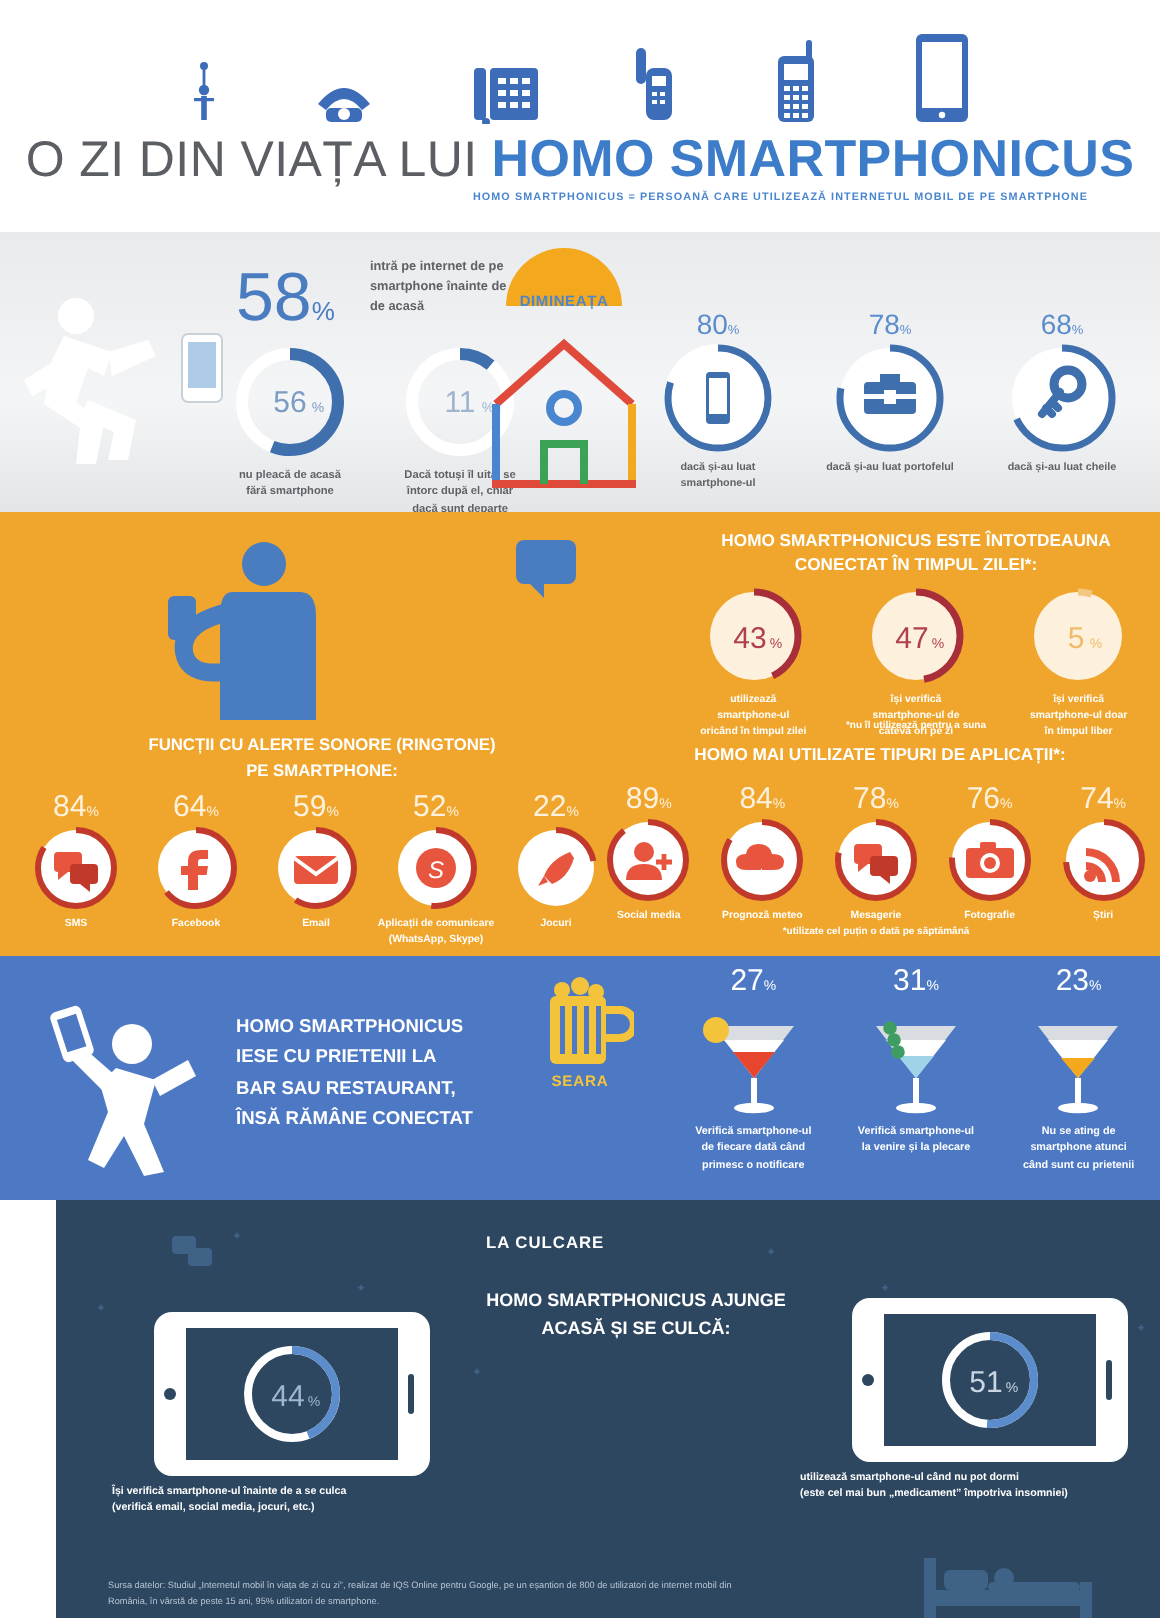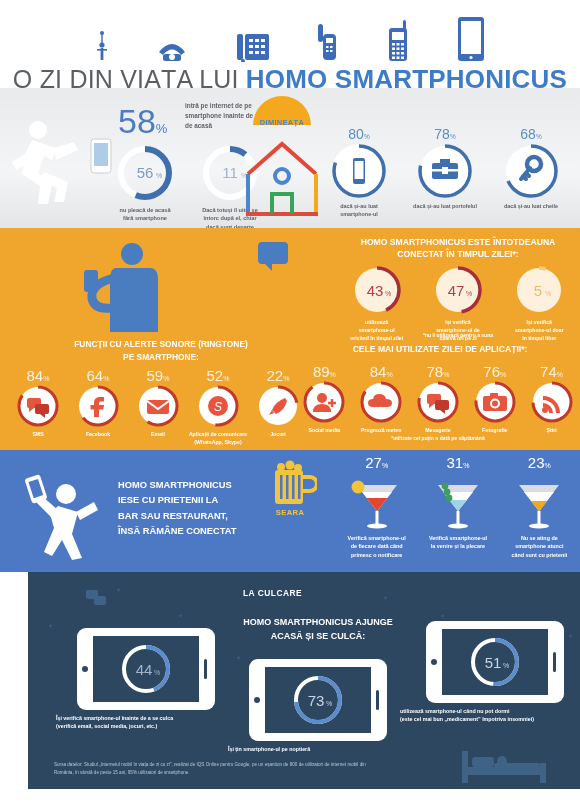--- a/index.html
+++ b/index.html
@@ -6,21 +6,21 @@
   body {
     width: 580px; height: 809px;
     font-family: "Liberation Sans", sans-serif;
     background: #ffffff;
     overflow: hidden;
     position: relative;
   }
   .page { width: 580px; height: 809px; position: relative; }
 
   
-  .header { height: 88px; background: #ffffff; position: relative; }
+  .header { height: 116px; background: #ffffff; position: relative; }
   .evo-icons {
     display: flex; justify-content: space-between; align-items: flex-end;
     padding: 26px 95px 0 95px; height: 62px;
   }
   .evo-icons .ei { fill: #3d6cb9; }
   .title-row {
     display: flex; align-items: baseline; justify-content: center;
     margin-top: 2px;
   }
   .title-a { font-size: 25px; color: #5b5f63; font-weight: 400; letter-spacing: .2px;}
@@ -399,21 +399,21 @@
         <svg width="46" height="46" viewBox="0 0 46 46" style="margin:0 auto;display:block;">
           <circle cx="23" cy="23" r="19" fill="#ffffff"></circle>
           <circle cx="23" cy="23" r="19" fill="none" stroke="#c0392b" stroke-width="3" stroke-dasharray="26.3 93.1" transform="rotate(-90 23 23)"></circle>
           <path d="M30 15 Q20 19 17 27 L21 31 Q29 28 32 18 Z" fill="#e8553e"></path>
           <path d="M17 27 L14 32 L19 30 Z" fill="#e8553e"></path>
         </svg>
         <div class="cap">Jocuri</div>
       </div>
     </div>
 
-    <div class="app-title">CELE MAI UTILIZATE ZILEI DE APLICAȚII*:</div>
+    <div class="app-title">HOMO MAI UTILIZATE TIPURI DE APLICAȚII*:</div>
     <div class="app-items">
       <div class="ai">
         <div class="pctA"><span>89</span><small>%</small></div>
         <svg width="46" height="46" viewBox="0 0 46 46" style="margin:0 auto;display:block;">
           <circle cx="23" cy="23" r="19" fill="#ffffff"></circle>
           <circle cx="23" cy="23" r="19" fill="none" stroke="#c0392b" stroke-width="3" stroke-dasharray="106.2 13.2" transform="rotate(-90 23 23)"></circle>
           <circle cx="21" cy="19" r="5" fill="#e8553e"></circle>
           <path d="M12 33 Q12 25 21 25 Q30 25 30 33 Z" fill="#e8553e"></path>
           <path d="M31 20 v8 M27 24 h8" stroke="#e8553e" stroke-width="2.4"></path>
         </svg>
@@ -560,33 +560,20 @@
         <circle cx="9" cy="42" r="3" fill="#2e4760"></circle>
         <rect x="128" y="32" width="3" height="20" rx="1.5" fill="#2e4760"></rect>
         <circle cx="70" cy="42" r="22" fill="none" stroke="#ffffff" stroke-width="4"></circle>
         <circle cx="70" cy="42" r="22" fill="none" stroke="#5b8ccb" stroke-width="4" stroke-dasharray="60.8 77.4" transform="rotate(-90 70 42)"></circle>
         <text x="68" y="48" text-anchor="middle" font-size="15" fill="#9fb6cc" font-family="Liberation Sans, sans-serif">44</text>
         <text x="81" y="48" text-anchor="middle" font-size="7" fill="#9fb6cc" font-family="Liberation Sans, sans-serif">%</text>
       </svg>
       <div class="phone-cap" style="margin-top:3px;">Își verifică smartphone-ul înainte de a se culca<br>(verifică email, social media, jocuri, etc.)</div>
     </div>
 
-    <div class="phone-item" style="left:200px;top:86px;width:180px;">
-      <svg width="140" height="84" viewBox="0 0 140 84" style="display:block;margin:0 auto;">
-        <rect x="1" y="1" width="138" height="82" rx="9" fill="#ffffff"></rect>
-        <rect x="17" y="9" width="106" height="66" fill="#2e4760"></rect>
-        <circle cx="9" cy="42" r="3" fill="#2e4760"></circle>
-        <rect x="128" y="32" width="3" height="20" rx="1.5" fill="#2e4760"></rect>
-        <circle cx="70" cy="42" r="22" fill="none" stroke="#ffffff" stroke-width="4"></circle>
-        <circle cx="70" cy="42" r="22" fill="none" stroke="#5b8ccb" stroke-width="4" stroke-dasharray="100.9 37.3" transform="rotate(-90 70 42)"></circle>
-        <text x="68" y="48" text-anchor="middle" font-size="15" fill="#c8d5e2" font-family="Liberation Sans, sans-serif">73</text>
-        <text x="81" y="48" text-anchor="middle" font-size="7" fill="#c8d5e2" font-family="Liberation Sans, sans-serif">%</text>
-      </svg>
-      <div class="phone-cap" style="margin-top:3px;">Își țin smartphone-ul pe noptieră</div>
-    </div>
 
     <div class="phone-item" style="left:372px;top:48px;width:190px;">
       <svg width="140" height="84" viewBox="0 0 140 84" style="display:block;margin:0 auto;">
         <rect x="1" y="1" width="138" height="82" rx="9" fill="#ffffff"></rect>
         <rect x="17" y="9" width="106" height="66" fill="#2e4760"></rect>
         <circle cx="9" cy="42" r="3" fill="#2e4760"></circle>
         <rect x="128" y="32" width="3" height="20" rx="1.5" fill="#2e4760"></rect>
         <circle cx="70" cy="42" r="22" fill="none" stroke="#ffffff" stroke-width="4"></circle>
         <circle cx="70" cy="42" r="22" fill="none" stroke="#5b8ccb" stroke-width="4" stroke-dasharray="70.5 67.7" transform="rotate(-90 70 42)"></circle>
         <text x="68" y="48" text-anchor="middle" font-size="15" fill="#c8d5e2" font-family="Liberation Sans, sans-serif">51</text>

